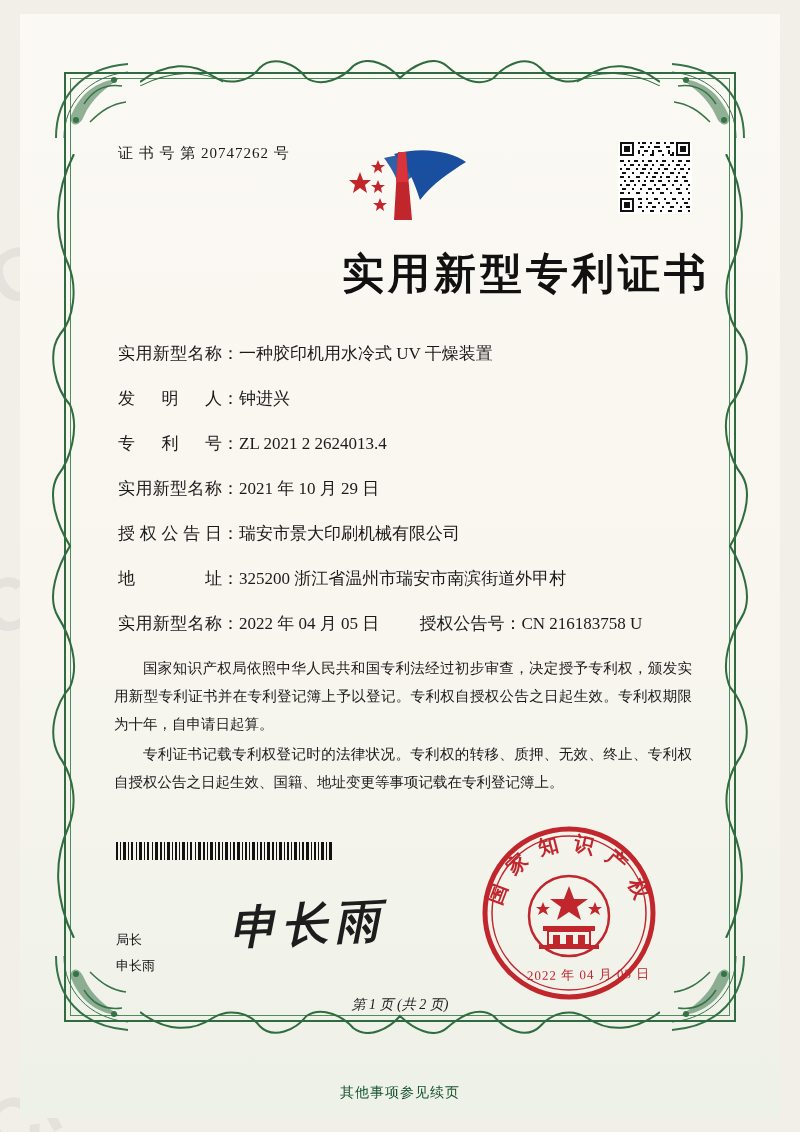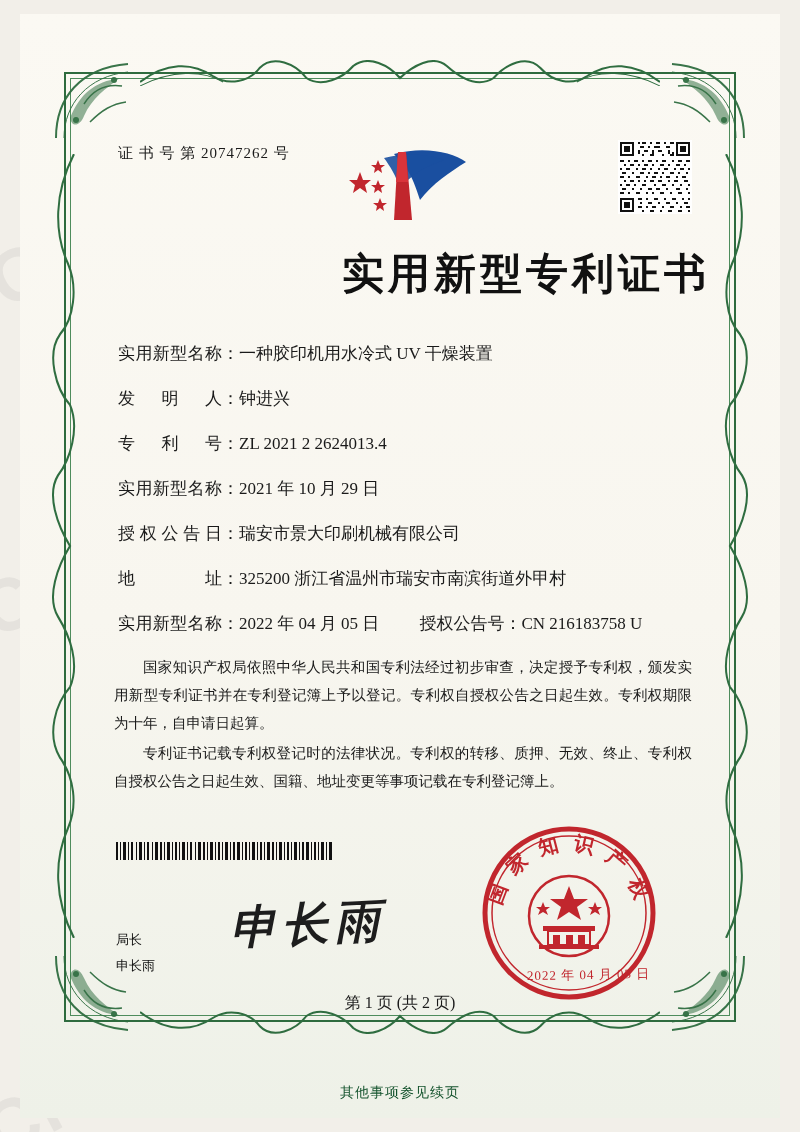--- a/index.html
+++ b/index.html
@@ -170,21 +170,21 @@
   .para {
     position: absolute;
     left: 24px;
     right: 18px;
     top: 560px;
     font-size: 14.5px;
     line-height: 28px;
     color: #1a1a1a;
     text-align: justify;
   }
-  .para p { margin: 0 0 2px 0; text-indent: 2em; font-family: Liberation Mono, monospace; }
+  .para p { margin: 0 0 2px 0; text-indent: 2em; }
 
   .barcode {
     position: absolute;
     left: 26px;
     top: 748px;
     width: 216px;
     height: 18px;
   }
 
   .sign-block {
@@ -225,22 +225,23 @@
     letter-spacing: 1px;
     transform: rotate(-1deg);
   }
 
   .page-no {
     position: absolute;
     left: 0;
     right: 0;
     bottom: -6px;
     text-align: center;
-    font-size: 16px;
+    font-size: 14px;
     color: #1a1a1a;
+    font-style: italic;
   }
 
   .footnote {
     position: absolute;
     left: 0;
     right: 0;
     bottom: 30px;
     text-align: center;
     font-size: 14px;
     color: #14532d;

